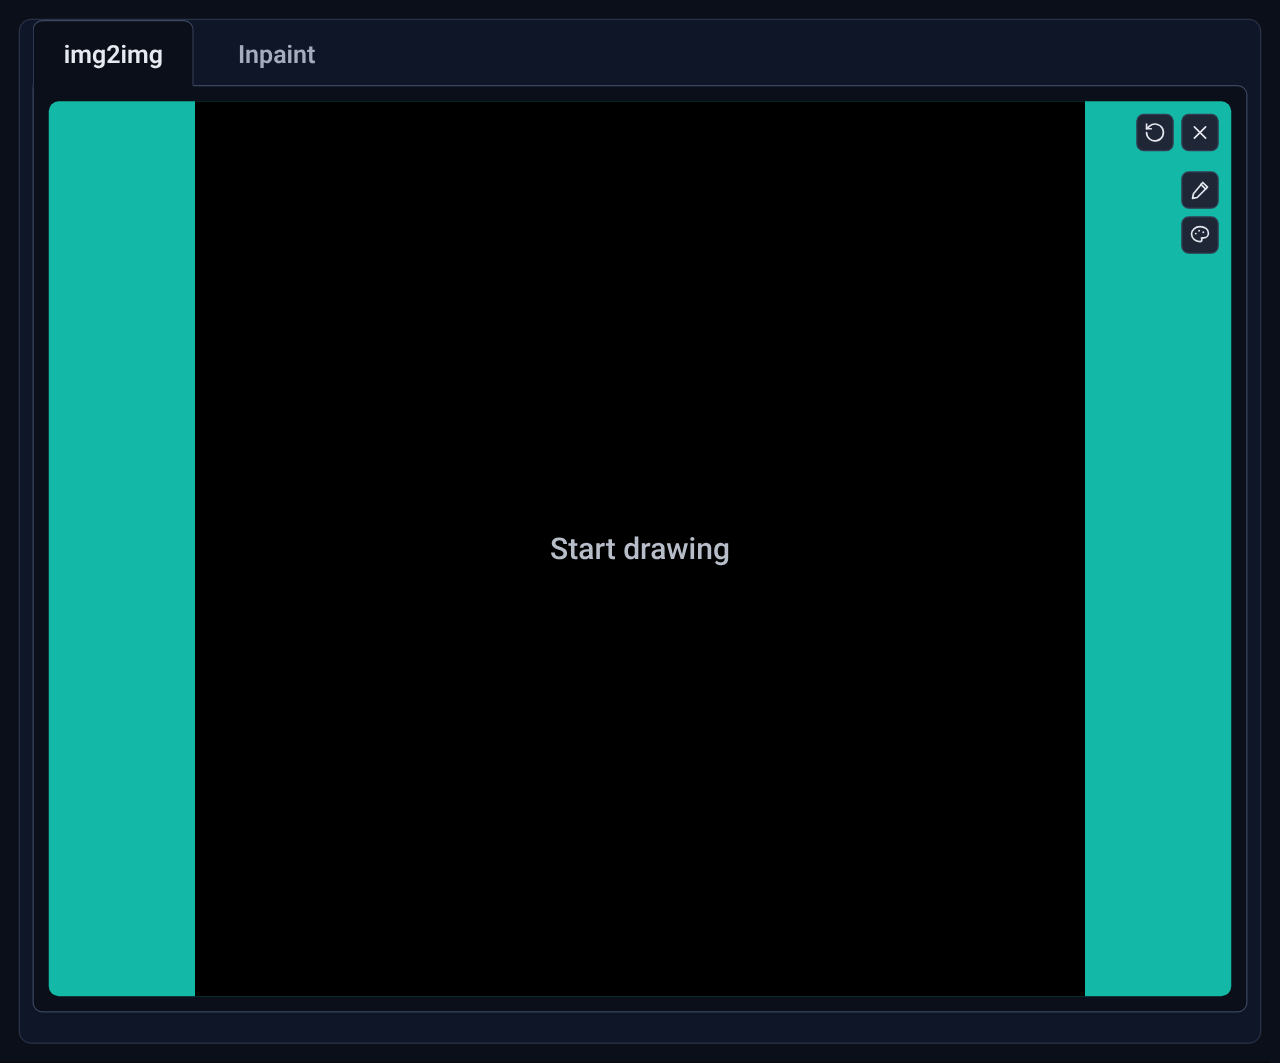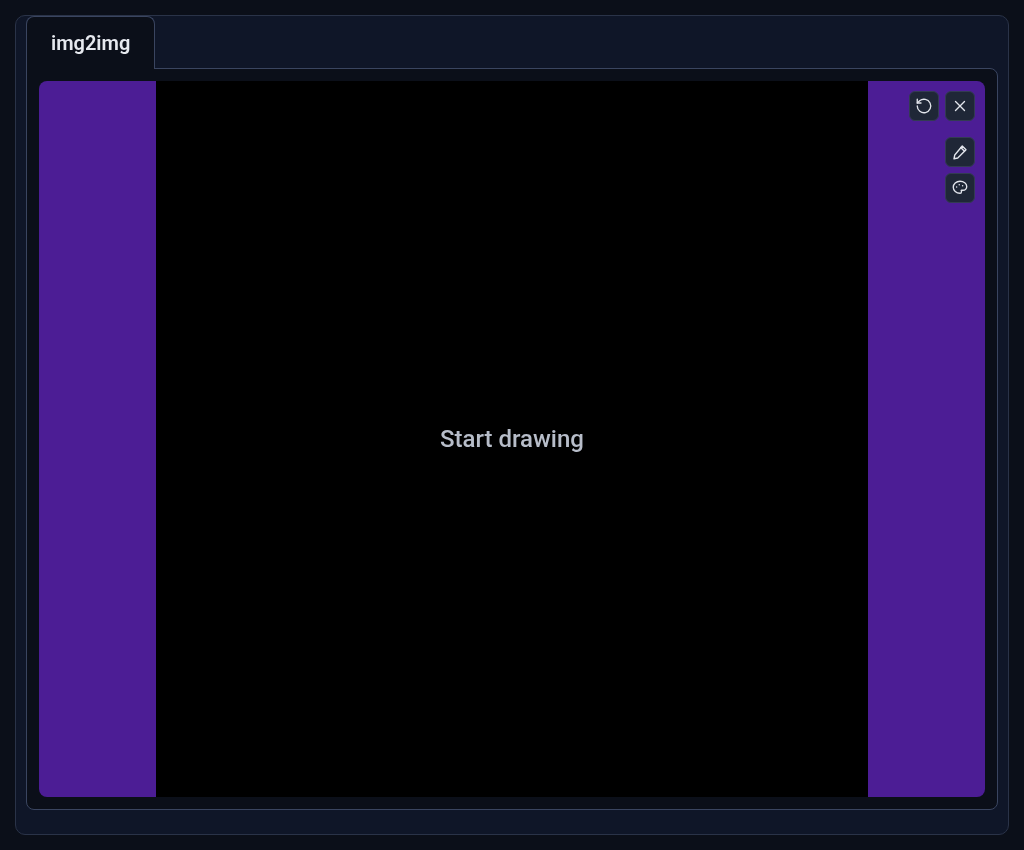--- a/index.html
+++ b/index.html
@@ -57,21 +57,21 @@
       background: #0b0f19;
       border: 1px solid #3a4560;
       border-radius: 0 8px 8px 8px;
       padding: 12px;
       position: relative;
       top: -1px;
     }
     .canvas-wrapper {
       width: 100%;
       height: 100%;
-      background: #4c1d95;
+      background: #14b8a6;
       border-radius: 8px;
       position: relative;
       display: flex;
       justify-content: center;
       align-items: flex-start;
     }
     .canvas-area {
       width: 712px;
       height: 100%;
       background: #000000;
@@ -123,20 +123,23 @@
     }
   </style>
 </head>
 <body>
 
 <div class="panel">
   <div class="tabs">
     <div class="tab active">
       <span>img2img</span>
     </div>
+    <div class="tab">
+      <span>Inpaint</span>
+    </div>
   </div>
 
   <div class="content-frame">
     <div class="canvas-wrapper">
 
       <div class="canvas-area">
         <span class="canvas-placeholder">Start drawing</span>
       </div>
 
       <div class="toolbar-top">

